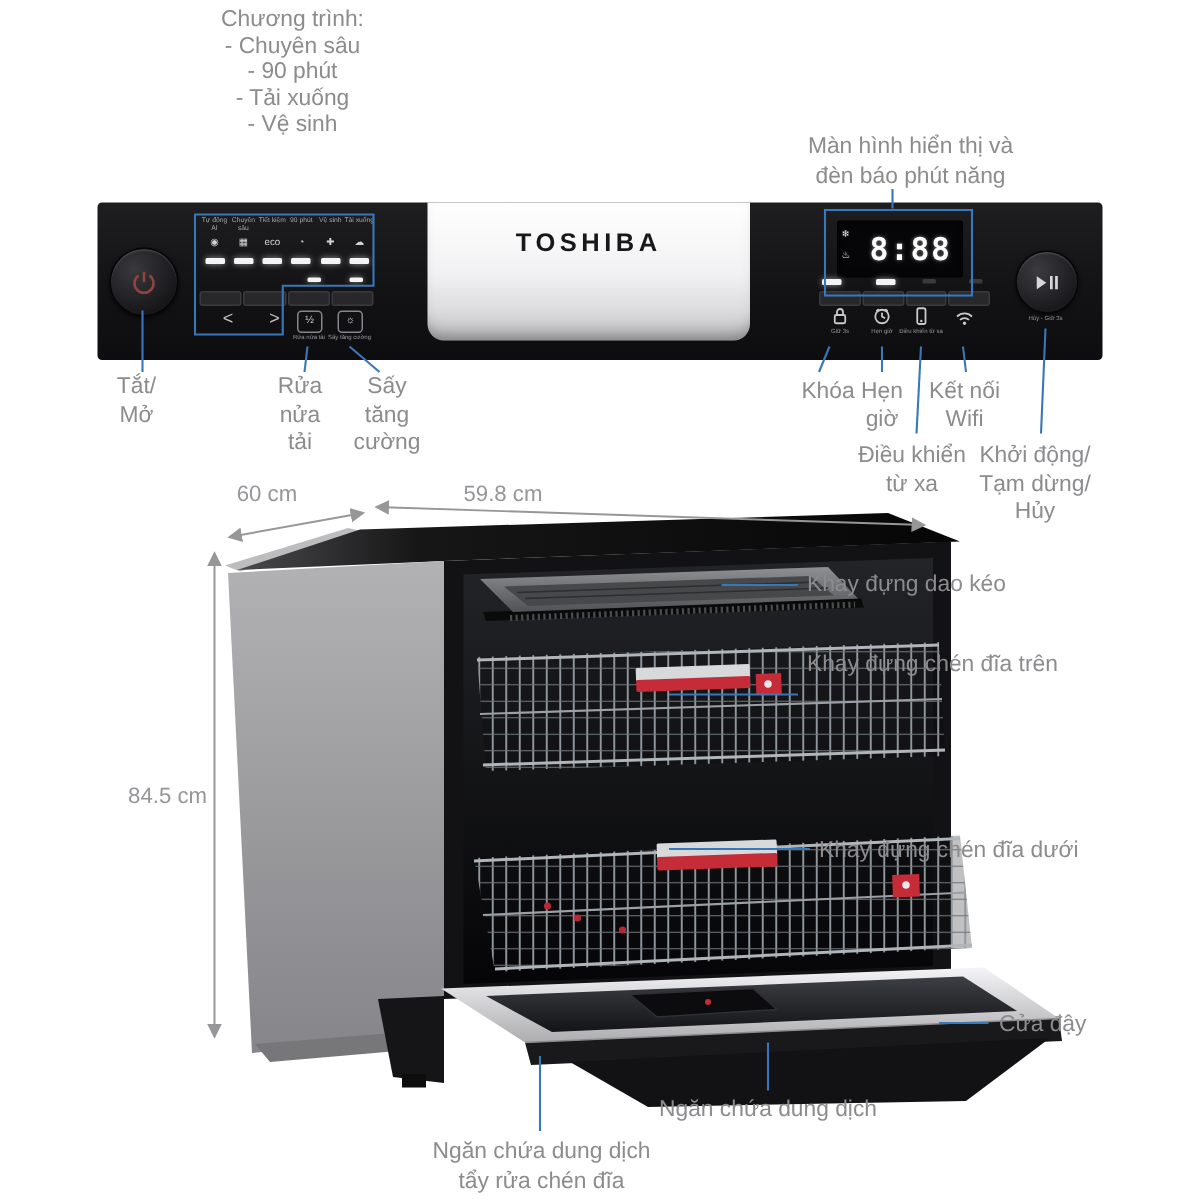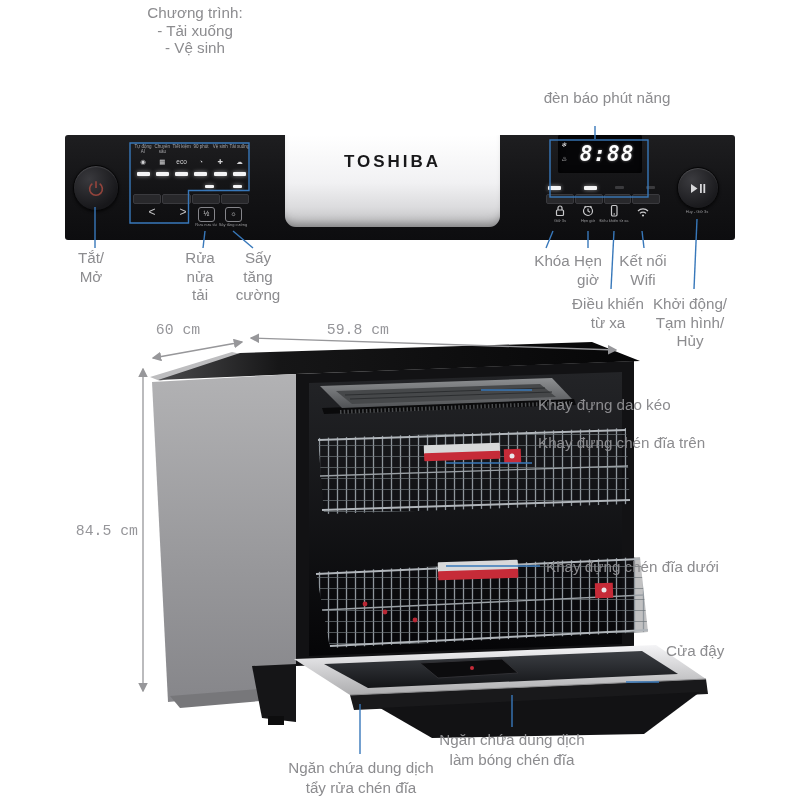--- a/index.html
+++ b/index.html
@@ -4,21 +4,21 @@
 <style>
   html,body{margin:0;padding:0;}
   body{width:800px;height:800px;position:relative;background:#ffffff;
        font-family:"Liberation Sans", sans-serif;overflow:hidden;}
   svg.layer{position:absolute;left:0;top:0;pointer-events:none;}
   .scene{z-index:0;}
   .ann{z-index:4;}
   
   .cap{position:absolute;color:#8c8c8f;font-size:15.2px;line-height:18.5px;z-index:5;}
   .cap.center{text-align:center;}
-  .dim{position:absolute;color:#96969a;font-size:14.8px;z-index:5;font-family:Liberation Mono, monospace;}
+  .dim{position:absolute;color:#96969a;font-size:14.8px;z-index:5;}
   
   .panel{position:absolute;left:65px;top:135px;width:670px;height:105px;z-index:2;
          background:linear-gradient(180deg,#1e1e20,#131315 55%,#0d0d0f);border-radius:3px;}
   .pwrbtn{position:absolute;left:8px;top:30px;width:44px;height:44px;border-radius:50%;
           background:radial-gradient(circle at 35% 30%,#39393d,#17171a 72%);
           border:1px solid #050506;box-shadow:inset 0 1px 1px rgba(255,255,255,.14),0 1px 3px rgba(0,0,0,.7);}
   .pwrbtn svg{position:absolute;left:12px;top:12px;}
   .pcol{position:absolute;top:9px;width:20px;text-align:center;color:#a7a7aa;
         font-size:4.5px;line-height:5px;}
   .pIcon{position:absolute;top:23px;width:20px;text-align:center;color:#d3d3d5;font-size:6.5px;line-height:8px;}
@@ -29,22 +29,22 @@
   .keysrow{position:absolute;top:59px;height:10px;display:flex;gap:1px;}
   .keysrow .seg{flex:1;background:#28282b;border:1px solid #3a3a3e;border-radius:2px;}
   .chev{position:absolute;top:70px;width:14px;text-align:center;color:#c2c2c4;font-size:12px;line-height:14px;}
   .ikey{position:absolute;top:72px;width:15px;height:13px;border:1px solid #85858a;border-radius:3px;
         color:#d0d0d2;font-size:7px;line-height:12px;text-align:center;}
   .microlbl{position:absolute;color:#98989b;font-size:4px;line-height:4.6px;text-align:center;}
   .plate{position:absolute;left:220px;top:0;width:215px;height:92px;border-radius:0 0 11px 11px;
          background:linear-gradient(180deg,#ffffff,#f1f1f3 52%,#dcdcde 78%,#bdbdbf);
          box-shadow:inset 0 -9px 10px -6px rgba(0,0,0,.35);}
   .brand{margin-top:17px;text-align:center;font-size:17px;font-weight:bold;letter-spacing:3px;color:#18181a;}
-  .screen{position:absolute;left:493px;top:0;width:84px;height:38px;background:#060608;border-radius:2px;
-          box-shadow:inset 0 0 6px rgba(0,0,0,.9);font-style:italic;}
+  .screen{position:absolute;left:493px;top:12px;width:84px;height:38px;background:#060608;border-radius:2px;
+          box-shadow:inset 0 0 6px rgba(0,0,0,.9);}
   .digits{position:absolute;left:14px;top:7px;width:70px;text-align:center;color:#ffffff;
           font-family:"DejaVu Sans Mono", monospace;font-weight:bold;font-size:21px;letter-spacing:1px;
           text-shadow:0 0 3px rgba(255,255,255,.45);}
   .scrIco{position:absolute;left:3px;color:#e4e4e6;font-size:6.5px;line-height:7px;}
   .startbtn{position:absolute;left:612px;top:32px;width:40px;height:40px;border-radius:50%;
             background:radial-gradient(circle at 35% 30%,#3b3b3f,#1a1a1d 72%);
             border:1px solid #060607;box-shadow:inset 0 1px 1px rgba(255,255,255,.15),0 1px 3px rgba(0,0,0,.7);}
   .startbtn svg{position:absolute;left:13px;top:16px;}
   .fnicon{position:absolute;top:69px;}
 </style>
@@ -278,25 +278,28 @@
     <path d="M446,463 H532"></path>
     <path d="M446,566 H540"></path>
     <path d="M626,682 H659"></path>
     <path d="M360,704 V754"></path>
     <path d="M512,695 V727"></path>
   </g>
 </svg>
 
 <div class="cap center" style="left:110px;top:4px;width:170px;line-height:17.5px">
   <div>Chương trình:</div>
+  <div>- Chuyên sâu</div>
+  <div>- 90 phút</div>
   <div>- Tải xuống</div>
   <div>- Vệ sinh</div>
 </div>
 
 <div class="cap center" style="left:517px;top:88px;width:180px;line-height:19.5px">
+  <div>Màn hình hiển thị và</div>
   <div>đèn báo phút năng</div>
 </div>
 
 <div class="cap center" style="left:61px;top:249px;width:60px">
   <div>Tắt/</div>
   <div>Mở</div>
 </div>
 
 <div class="cap center" style="left:175px;top:249px;width:50px">
   <div>Rửa</div>
@@ -324,34 +327,33 @@
   <div>Wifi</div>
 </div>
 
 <div class="cap center" style="left:558px;top:295px;width:100px">
   <div>Điều khiển</div>
   <div>từ xa</div>
 </div>
 
 <div class="cap center" style="left:640px;top:295px;width:100px">
   <div>Khởi động/</div>
-  <div>Tạm hình/</div>
+  <div>Tạm dừng/</div>
   <div>Hủy</div>
 </div>
 
 <div class="dim" style="left:148px;top:322px;width:60px;text-align:center">60 cm</div>
-<div class="dim" style="left:309px;top:322px;width:80px;text-align:right">59.8 cm</div>
+<div class="dim" style="left:309px;top:322px;width:80px;text-align:left">59.8 cm</div>
 <div class="dim right" style="left:61px;top:523px;width:77px;text-align:right">84.5 cm</div>
 
-<div class="cap" style="left:538px;top:396px">Khay đựng dao kéo</div>
+<div class="cap" style="left:538px;top:381px">Khay đựng dao kéo</div>
 <div class="cap" style="left:538px;top:434px">Khay đựng chén đĩa trên</div>
 <div class="cap" style="left:546px;top:558px">Khay đựng chén đĩa dưới</div>
-<div class="cap" style="left:666px;top:642px">Cửa đậy</div>
+<div class="cap" style="left:666px;top:674px">Cửa đậy</div>
 
 <div class="cap center" style="left:281px;top:758px;width:160px;line-height:20px">
   <div>Ngăn chứa dung dịch</div>
   <div>tẩy rửa chén đĩa</div>
 </div>
 
 <div class="cap center" style="left:432px;top:730px;width:160px;line-height:20px">
   <div>Ngăn chứa dung dịch</div>
-  <div>làm bóng chén đĩa</div>
 </div>
 
 </body></html>

